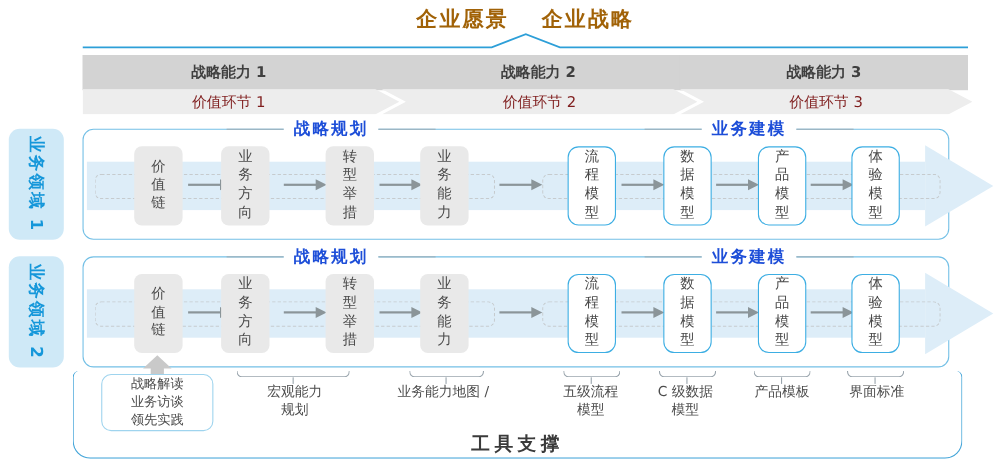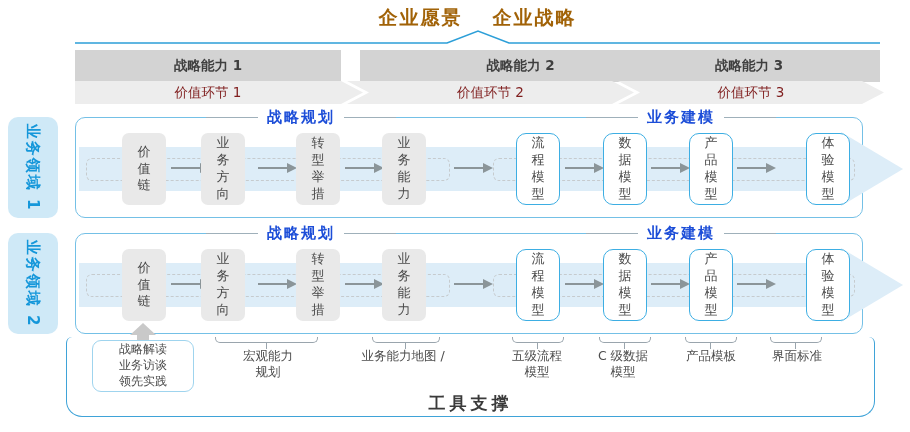--- a/index.html
+++ b/index.html
@@ -8,21 +8,21 @@
 
   
   .title-row{position:absolute;left:75px;top:5px;width:805px;text-align:center;
              font-size:19px;font-weight:bold;color:#a16207;letter-spacing:2px;}
   .title-row span{margin:0 15px;}
   .peak-line{position:absolute;left:75px;top:28px;}
 
   
   .cap-bar{position:absolute;top:50px;height:32px;background:#d3d3d3;color:#3f3f3f;
            font-size:13.5px;font-weight:600;display:flex;align-items:center;justify-content:center;}
-  .cap-1{left:75px;width:266px;} .cap-2{left:360px;width:265px;padding-left:28px;} .cap-3{left:618px;width:262px;}
+  .cap-1{left:75px;width:266px;} .cap-2{left:329px;width:265px;padding-left:28px;} .cap-3{left:618px;width:262px;}
 
   
   .chev{position:absolute;top:81px;height:23px;background:#ededed;color:#7f1d1d;font-size:13.5px;
         display:flex;align-items:center;justify-content:center;box-sizing:border-box;}
   .chev-1{left:75px;width:288px;padding-right:22px;
           clip-path:polygon(0 0,calc(100% - 22px) 0,100% 50%,calc(100% - 22px) 100%,0 100%);}
   .chev-2{left:347px;width:287px;padding:0 22px;
           clip-path:polygon(0 0,calc(100% - 22px) 0,100% 50%,calc(100% - 22px) 100%,0 100%,22px 50%);}
   .chev-3{left:618px;width:266px;padding:0 22px;
           clip-path:polygon(0 0,calc(100% - 22px) 0,100% 50%,calc(100% - 22px) 100%,0 100%,22px 50%);}
@@ -50,21 +50,21 @@
              border-left:62px solid #ddedf8;}
   .dash{position:absolute;top:40px;height:21px;border:1.5px dashed #c6cbce;border-radius:6px;}
   .dash-a{left:10px;width:362px;} .dash-b{left:417px;width:360px;}
 
   .fbox{position:absolute;top:15px;width:44px;height:72px;display:flex;align-items:center;
         justify-content:center;font-size:13px;color:#4a4a4a;box-sizing:border-box;}
   .fbox .vtext{width:1.1em;word-break:break-all;line-height:1.3;text-align:center;}
   .fbox.gray{background:#e9e9e9;border-radius:7px;}
   .fbox.blue{background:#fff;border:1.5px solid #3daee3;border-radius:10px;}
   .fb-1{left:46px;} .fb-2{left:125px;} .fb-3{left:220px;} .fb-4{left:306px;}
-  .fb-5{left:440px;} .fb-6{left:527px;} .fb-7{left:613px;} .fb-8{left:698px;margin-left:32px;}
+  .fb-5{left:440px;} .fb-6{left:527px;} .fb-7{left:613px;} .fb-8{left:698px;}
 
   .farrow{position:absolute;top:49px;width:30px;height:2px;background:#8b9599;}
   .farrow::after{content:"";position:absolute;right:-9px;top:-4.5px;width:0;height:0;
                  border-left:10px solid #8b9599;border-top:5.5px solid transparent;
                  border-bottom:5.5px solid transparent;}
   .fa-1{left:95px;} .fa-2{left:182px;} .fa-3{left:269px;} .fa-4{left:378px;}
   .fa-5{left:489px;} .fa-6{left:575px;} .fa-7{left:661px;}
 
   
   .up-head{position:absolute;left:130px;top:323px;width:0;height:0;

